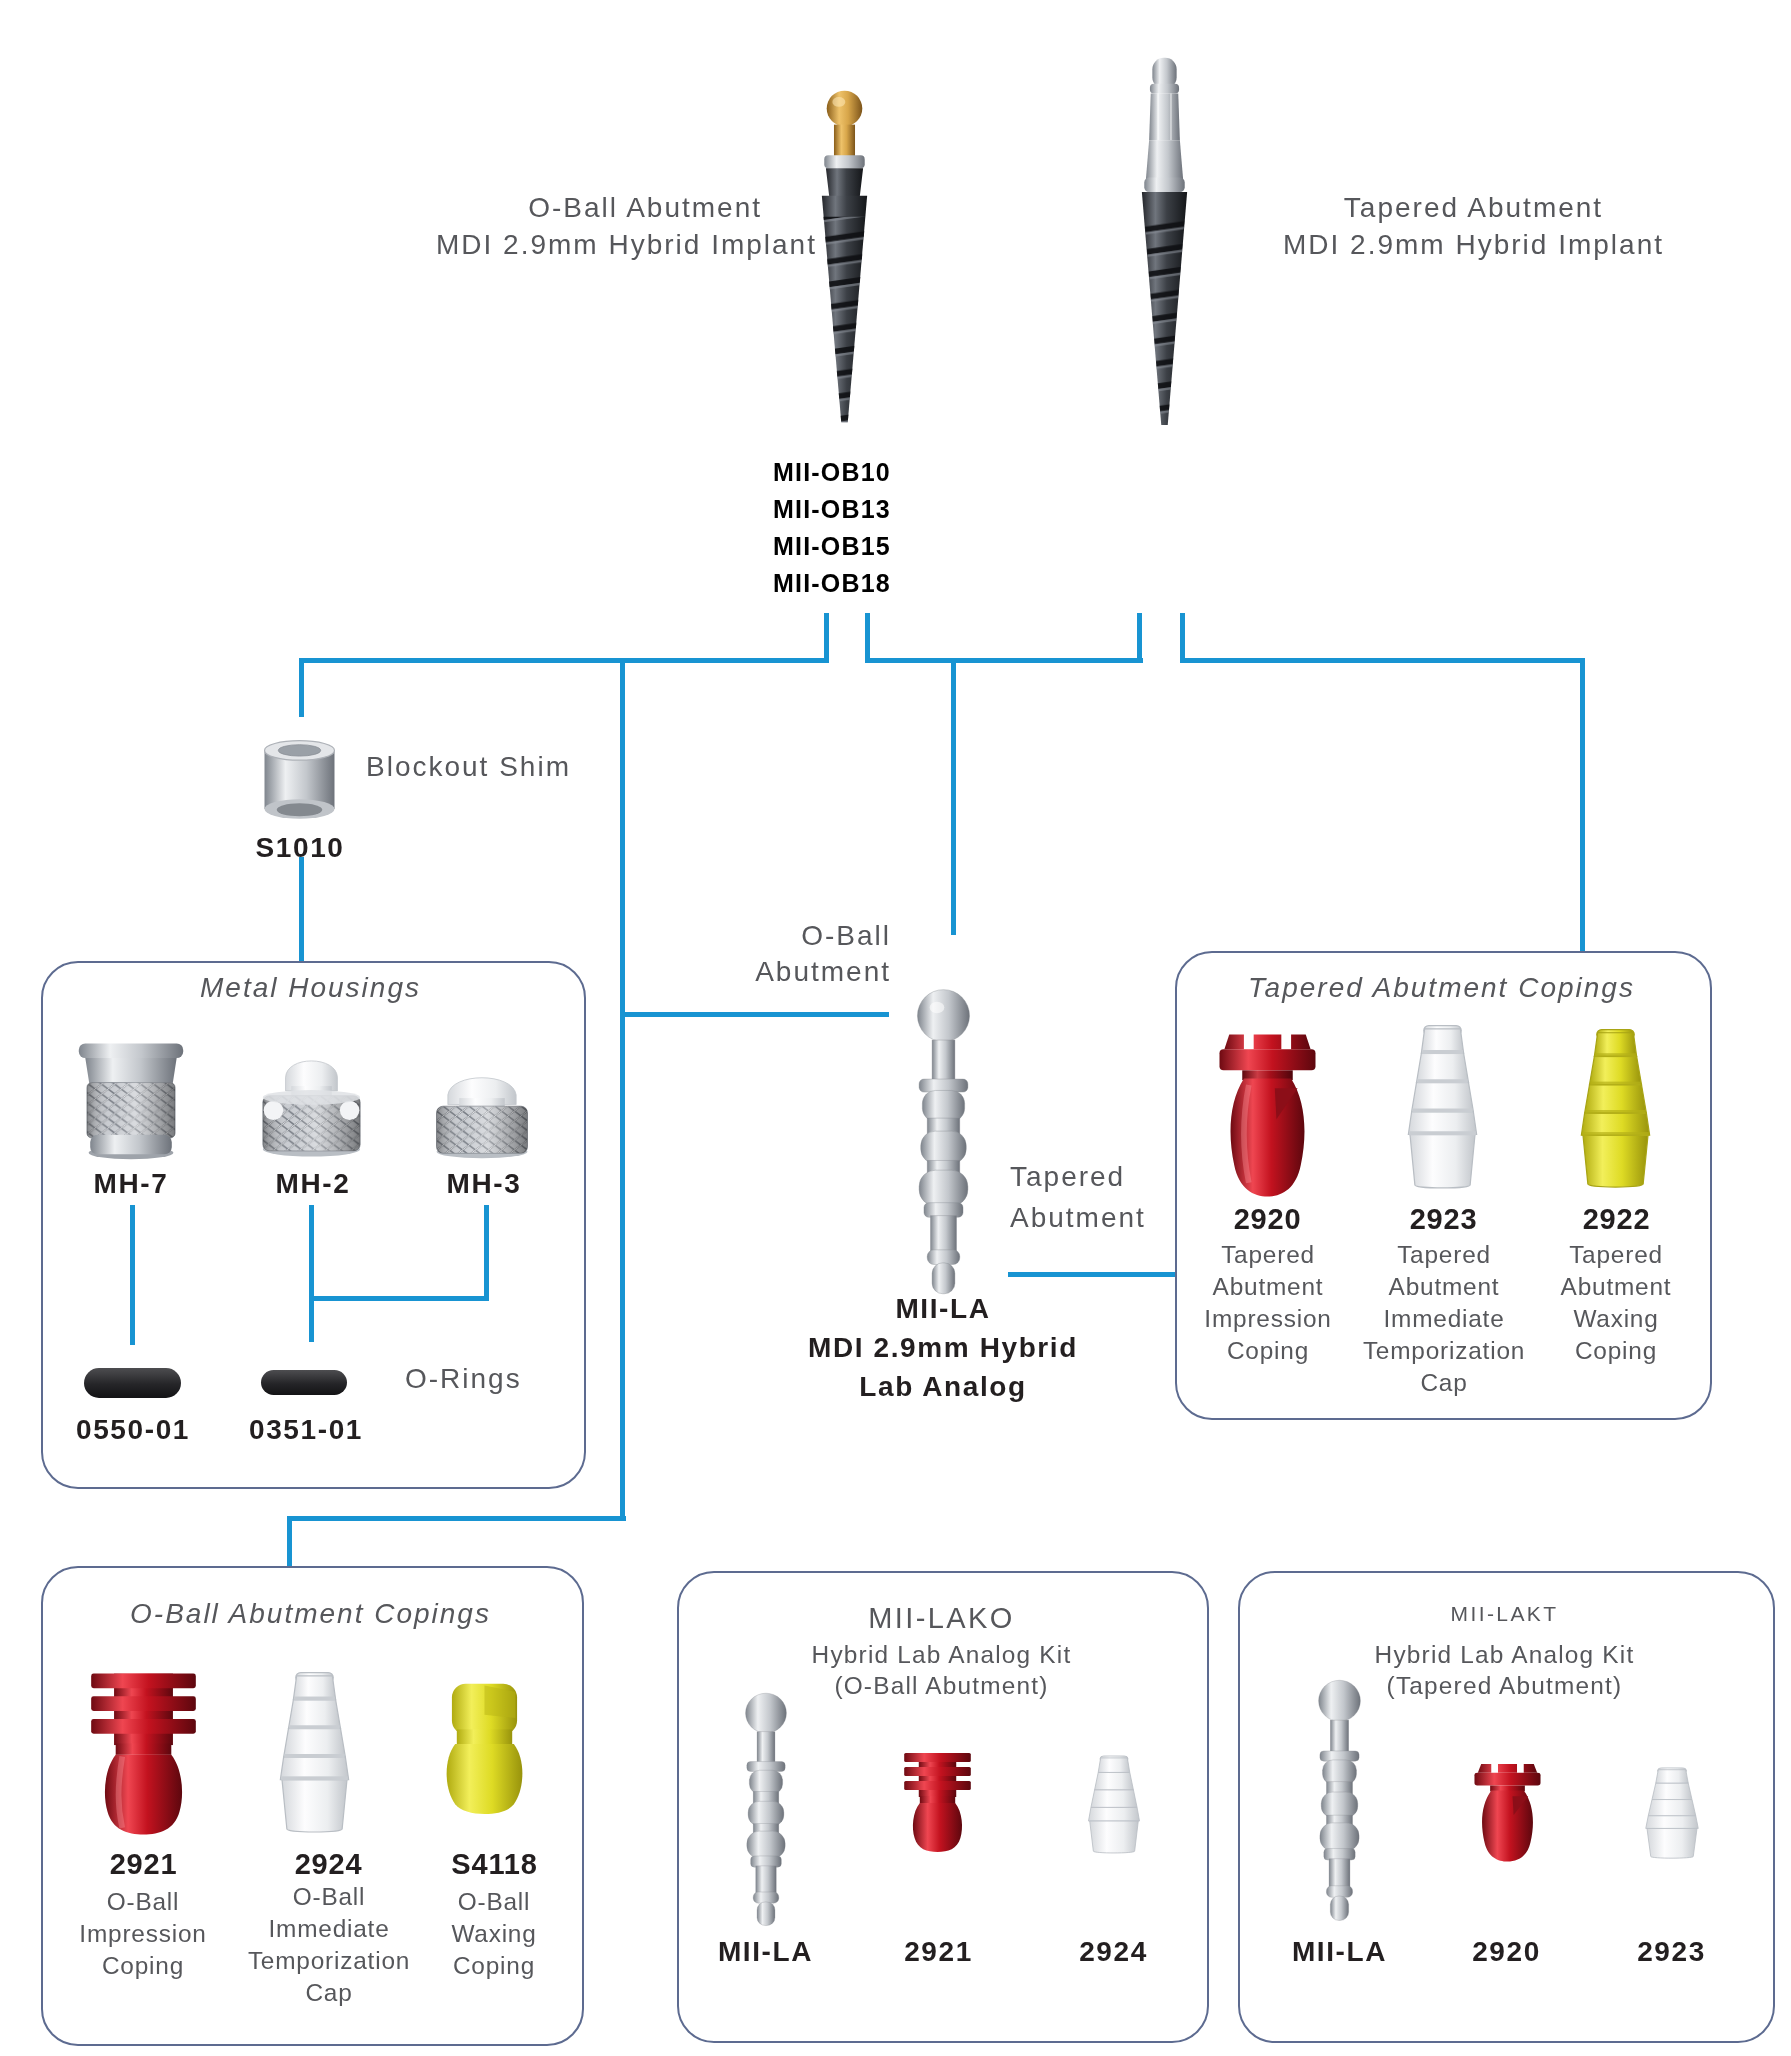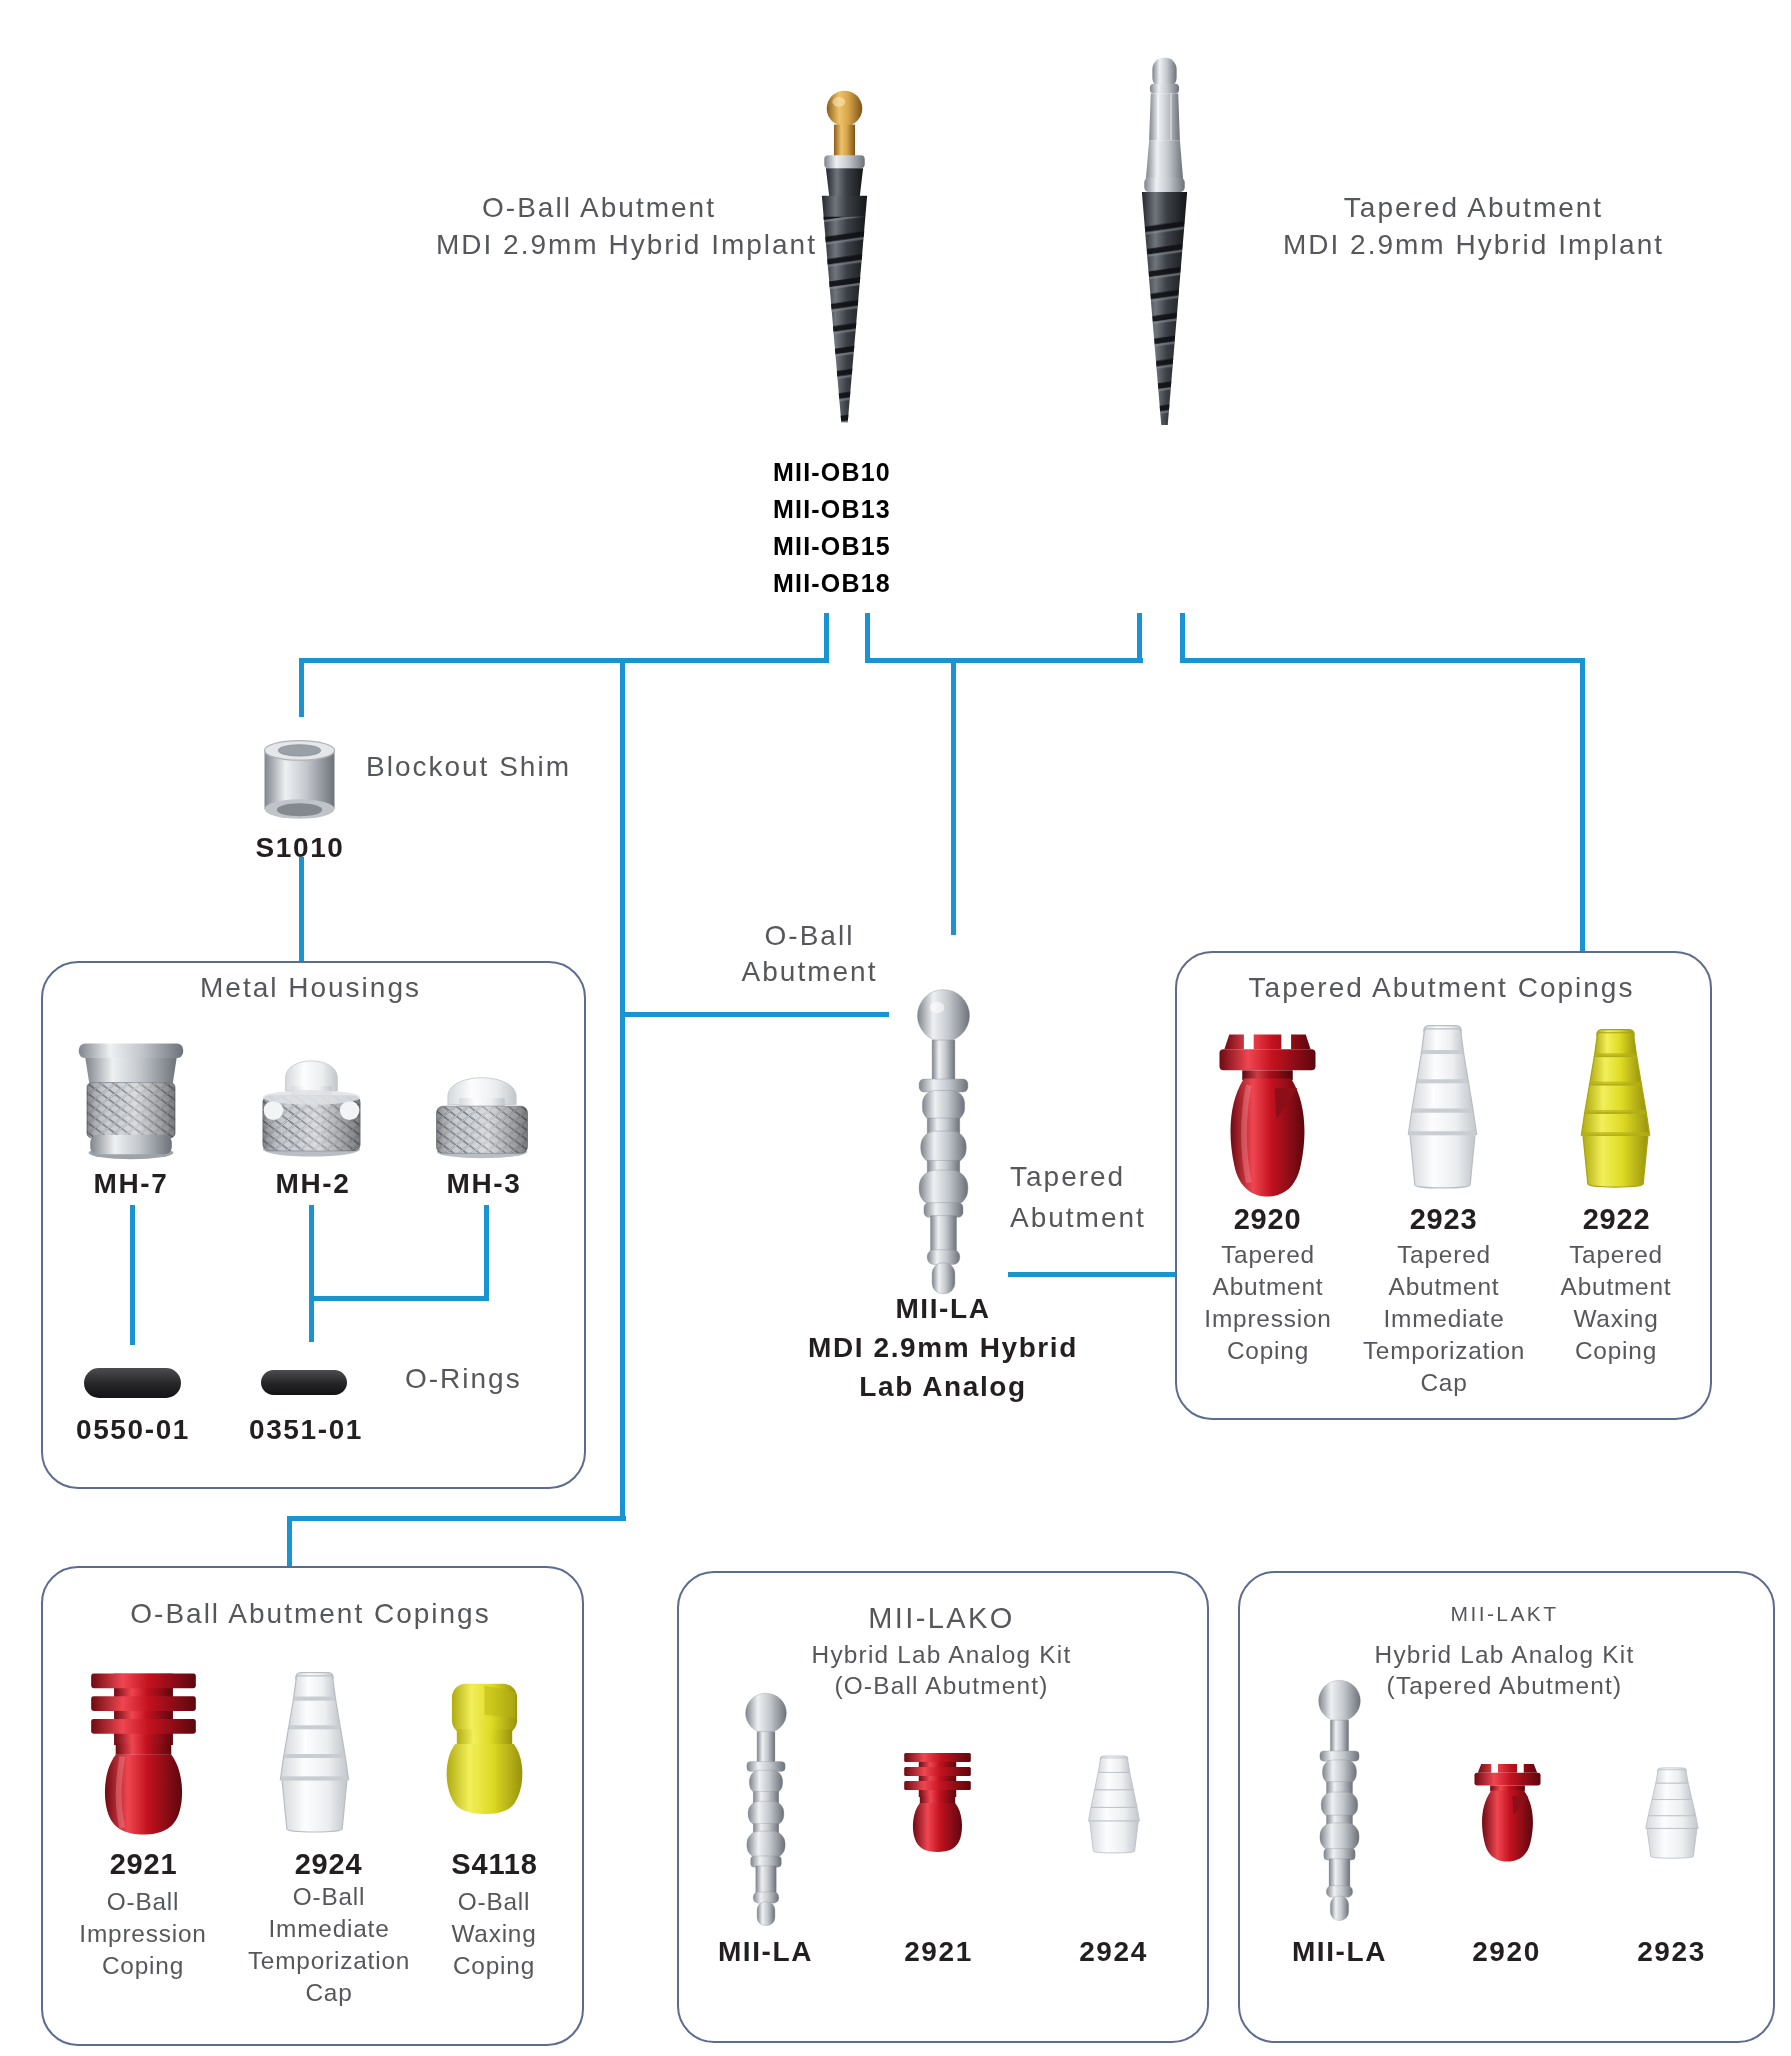--- a/index.html
+++ b/index.html
@@ -2,24 +2,24 @@
 <html style="font-size:13px"><head>
 <meta charset="utf-8">
 <style>
   html,body{margin:0;padding:0;background:#ffffff;}
   #canvas{position:relative;width:1791px;height:2057px;background:#ffffff;overflow:hidden;
           font-family:"Liberation Sans", sans-serif;}
   .bl{position:absolute;background:#1894d2;}
   .box{position:absolute;border:2.4px solid #5d6b90;border-radius:37px;background:#ffffff;}
   .t{position:absolute;white-space:nowrap;text-align:center;}
   .tc{text-align:center;}
-  .tr{}
+  .tr{text-align:right;}
   .gray{color:#56575b;font-size:28px;letter-spacing:2px;font-weight:400;}
   .grays{color:#56575b;font-size:24.4px;letter-spacing:1.2px;font-weight:400;}
-  .title{color:#56575b;font-size:28px;letter-spacing:2px;font-weight:400;}
+  .title{color:#56575b;font-size:28px;letter-spacing:2px;font-weight:400;font-style:italic;}
   .pnum{color:#000000;font-size:25px;font-weight:700;letter-spacing:1.2px;line-height:37px;text-align:center;}
   .bignum{color:#231f20;font-size:29px;font-weight:700;letter-spacing:0.8px;}
   .bold34{color:#231f20;font-size:28px;font-weight:700;letter-spacing:1.6px;}
   .desc{color:#56575b;font-size:24.4px;letter-spacing:0.8px;line-height:32px;font-weight:400;}
   .oring{position:absolute;background:linear-gradient(180deg,#4d4d50 0%,#252528 55%,#131315 100%);}
   svg{position:absolute;overflow:visible;}
 </style>
 </head>
 <body>
 

